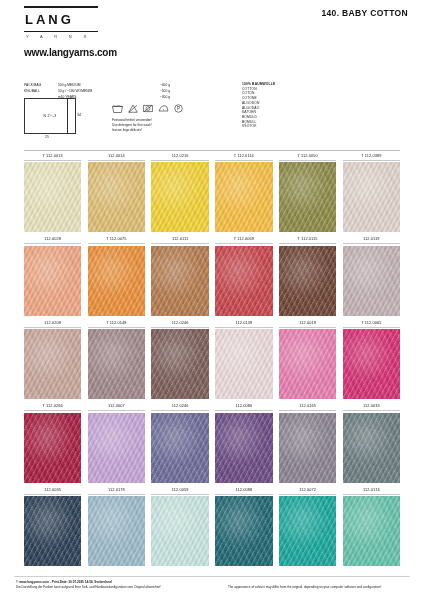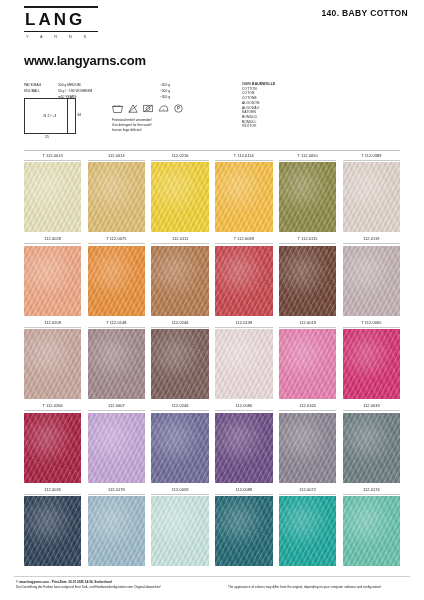--- a/index.html
+++ b/index.html
@@ -28,41 +28,41 @@
     width: 74px;
   }
   .logo-rule {
     height: 1.5px;
     background: #1a1a1a;
     width: 74px;
   }
   .logo-word {
     font-family: "Liberation Sans", sans-serif;
     font-weight: 700;
-    font-size: 17px;
+    font-size: 13px;
     letter-spacing: 3.0px;
     line-height: 21px;
     color: #111;
     padding-left: 1px;
     padding-top: 1px;
     padding-bottom: 1px;
   }
   .logo-sub {
     font-size: 4.0px;
     letter-spacing: 5.3px;
     color: #444;
     padding-left: 2px;
     padding-top: 2px;
     padding-bottom: 2px;
   }
   .logo-url {
     position: absolute;
     left: 24px;
-    top: 53px;
-    font-size: 13px;
+    top: 47px;
+    font-size: 10px;
     font-weight: 700;
     color: #111;
     letter-spacing: -0.2px;
   }
   .doc-title {
     position: absolute;
     right: 16px;
     top: 8px;
     font-size: 8.5px;
     font-weight: 700;

